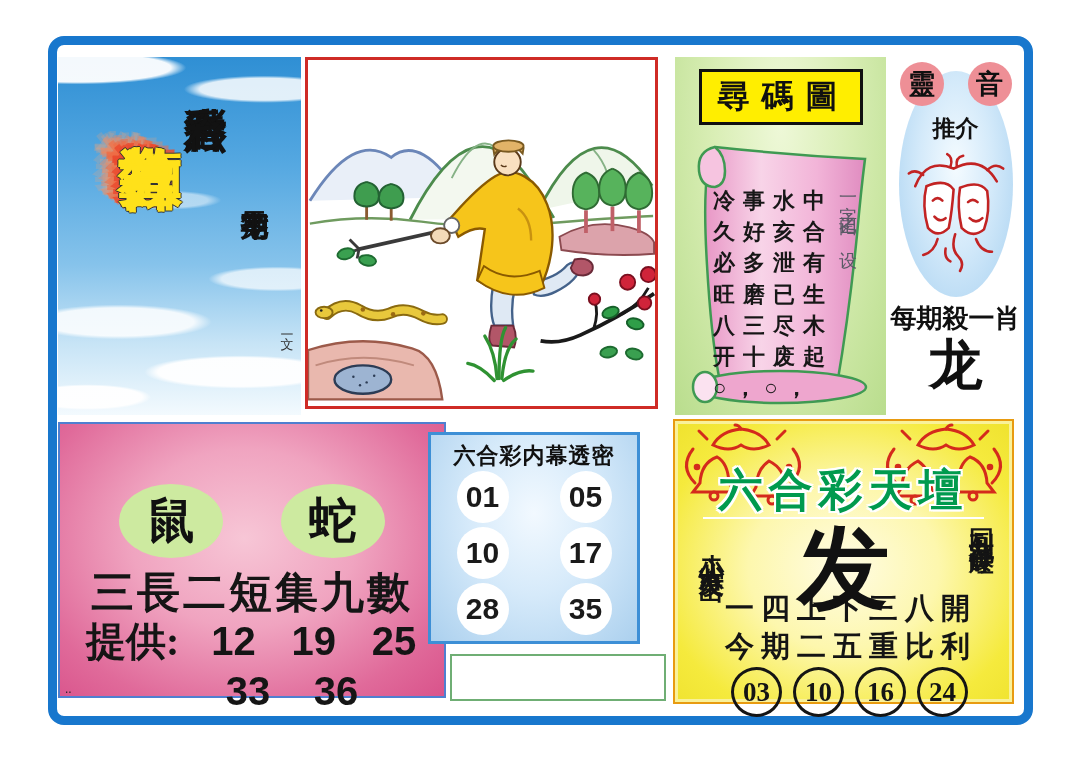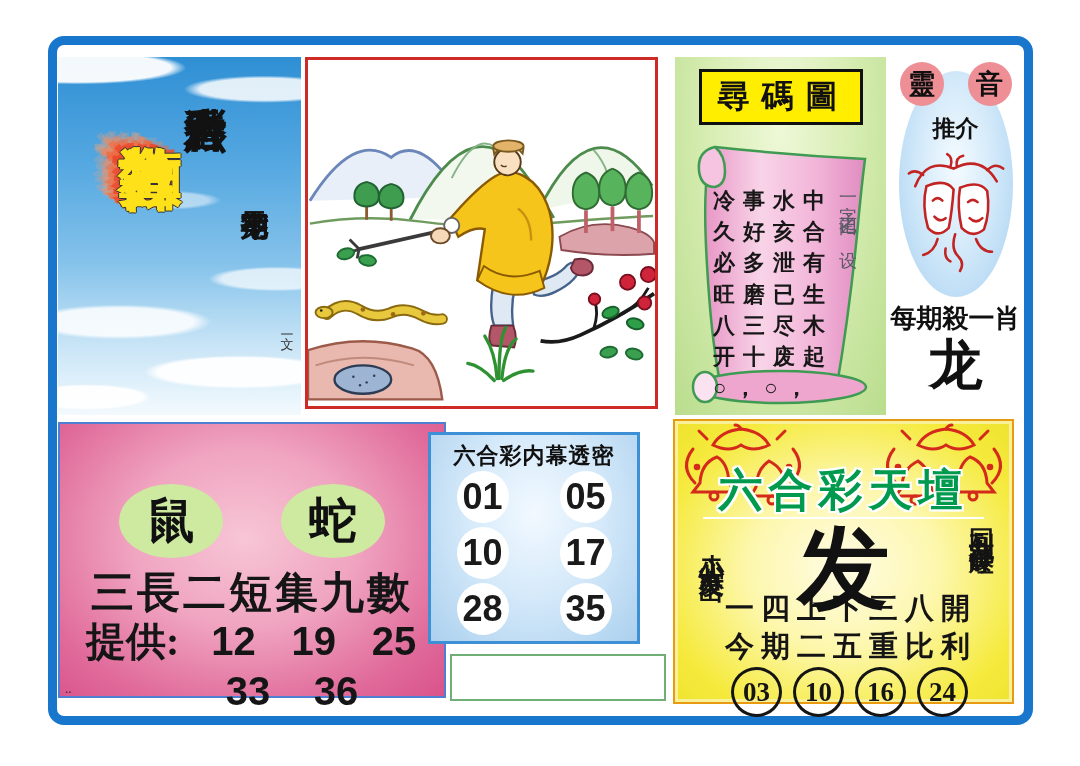--- a/index.html
+++ b/index.html
@@ -85,21 +85,21 @@
   .tema-dots{position:absolute;left:5px;bottom:0;font-size:12px;color:#222;}
 
   
   .insider{left:428px;top:432px;width:212px;height:212px;border:3px solid #3d8fd6;
     background:radial-gradient(ellipse at 50% 38%,#f2f9ff 0%,#d6eafa 45%,#abd0ee 100%);}
   .insider-title{position:absolute;left:0;right:0;top:6px;text-align:center;font-size:22px;font-weight:900;
     color:#111;letter-spacing:1px;white-space:nowrap;font-family:"Liberation Serif",serif;}
   .insider-grid{position:absolute;left:0;right:0;top:34px;bottom:4px;display:grid;
     grid-template-columns:1fr 1fr;justify-items:center;align-items:center;}
   .ball{width:52px;height:52px;border-radius:50%;background:#fff;display:flex;align-items:center;
-    justify-content:center;font-size:36px;font-weight:900;color:#1a1a1a;}
+    justify-content:center;font-size:30px;font-weight:900;color:#1a1a1a;}
   .emptybox{left:450px;top:654px;width:216px;height:47px;border:2px solid #6fae74;background:#fff;}
 
   
   .tiantan{left:673px;top:419px;width:341px;height:285px;border:2px solid #e89b10;
     box-shadow:inset 0 0 0 3px #f9f19a;
     background:radial-gradient(ellipse at 50% 52%,#fffce4 0%,#fdf7ad 40%,#f5ea3d 78%,#efe22e 100%);}
   .bell{position:absolute;width:132px;height:88px;}
   .bell.tl{left:2px;top:2px;}
   .bell.tr{right:2px;top:2px;transform:scaleX(-1);}
   .tiantan-title{position:absolute;left:0;right:0;top:40px;text-align:center;font-size:44px;font-weight:900;

